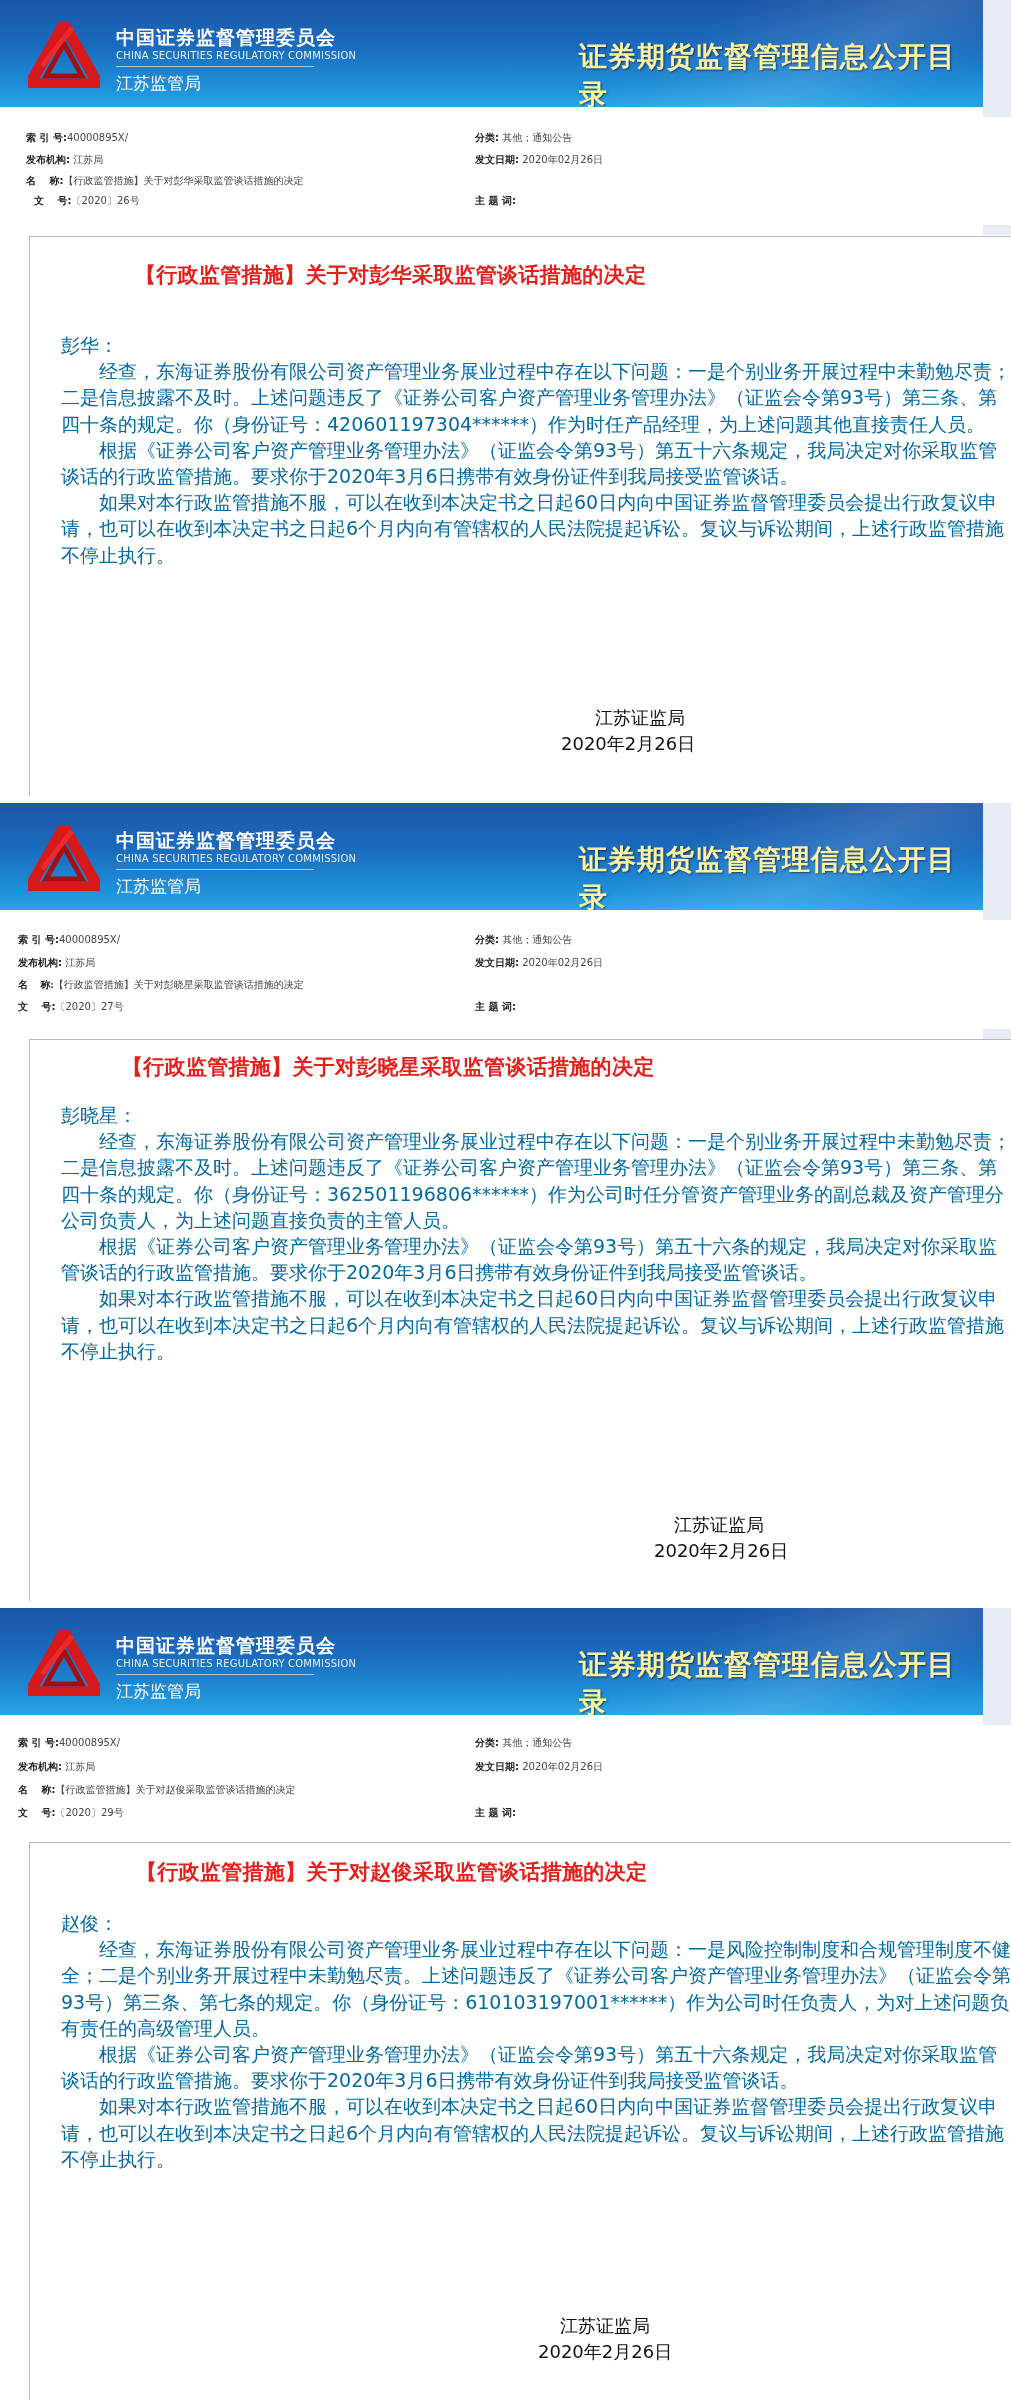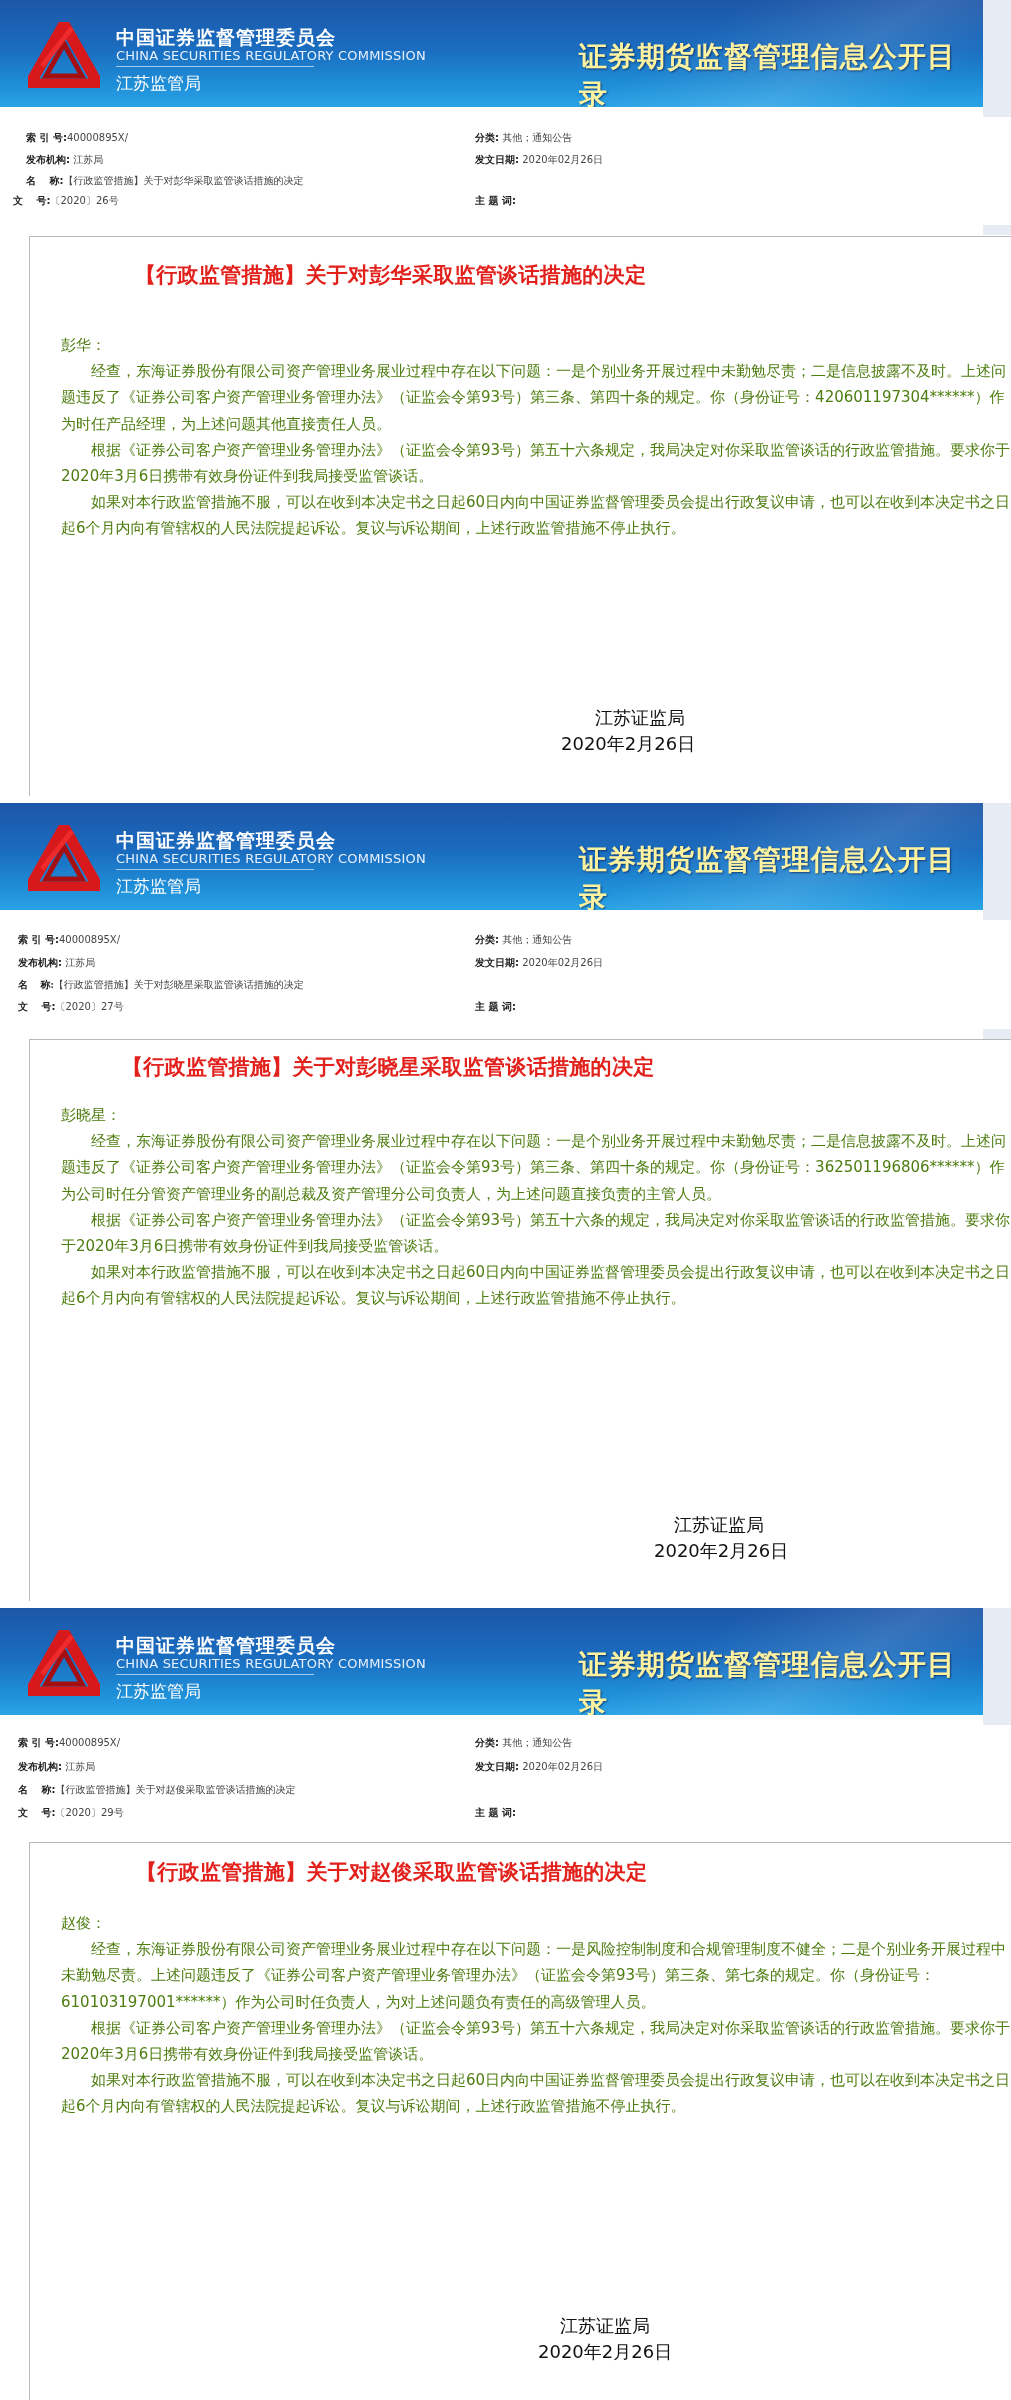--- a/index.html
+++ b/index.html
@@ -16,39 +16,39 @@
   .banner::before {
     content: ""; position: absolute; right: -60px; top: -40px; width: 520px; height: 220px;
     background: linear-gradient(160deg, rgba(255,255,255,0) 30%, rgba(255,255,255,0.12) 55%, rgba(255,255,255,0) 75%);
     transform: rotate(-12deg);
   }
   .banner-side { position: absolute; left: 983px; width: 28px; height: 117px; background: #e7ebf4; }
 
   .logo { position: absolute; left: 28px; top: 22px; width: 72px; height: 66px; }
   .org-block { position: absolute; left: 116px; top: 26px; color: #fff; }
   .org-cn { font-size: 19px; font-weight: bold; letter-spacing: 1px; line-height: 22px; }
-  .org-en { font-size: 13px; letter-spacing: 0.2px; line-height: 10px; margin-top: 3px; color: #e8f1ff; }
+  .org-en { font-size: 10px; letter-spacing: 0.2px; line-height: 10px; margin-top: 3px; color: #e8f1ff; }
   .org-line { width: 198px; height: 1px; background: rgba(255,255,255,0.6); margin-top: 5px; }
   .org-sub { font-size: 17px; font-weight: normal; line-height: 22px; margin-top: 5px; }
   .dir-title {
     position: absolute; left: 579px; top: 38px; font-size: 28px; font-weight: bold; color: #fdf2a0;
     letter-spacing: 1px; text-shadow: 1px 1px 2px rgba(0,0,40,0.55);
   }
 
   .meta { position: absolute; left: 0; width: 1011px; font-size: 10px; color: #333; }
   .meta-row { position: absolute; height: 14px; line-height: 14px; white-space: nowrap; }
   .meta-label { font-weight: bold; color: #222; }
   .meta-val { color: #444; text-align: center; }
 
   .content-box {
     position: absolute; left: 29px; width: 982px; border-top: 1px solid #b9b9b9; border-left: 1px solid #b9b9b9;
     background: #fff;
   }
   .doc-title { position: absolute; font-size: 21px; font-weight: bold; color: #e2211c; white-space: nowrap; letter-spacing: 0.3px; }
-  .doc-body { position: absolute; left: 31px; width: 950px; font-size: 15px; line-height: 26.2px; color: #4d7c0f; }
+  .doc-body { position: absolute; left: 31px; width: 950px; font-size: 19px; line-height: 26.2px; color: #0369a1; }
   .doc-body p { margin: 0; }
   .indent { text-indent: 2em; }
   .sig { position: absolute; font-size: 18px; line-height: 26px; color: #111; white-space: nowrap; }
 </style>
 </head>
 <body>
 
 <div class="section" style="top:0;">
   <div class="banner" style="top:0;">
     <svg class="logo" viewBox="0 0 72 66">
@@ -75,21 +75,21 @@
     </div>
     <div class="meta-row" style="left:26px; top:153px;">
       <span class="meta-label">发布机构:</span> <span class="meta-val">江苏局</span>
     </div>
     <div class="meta-row" style="left:475px; top:153px;">
       <span class="meta-label">发文日期:</span> <span class="meta-val">2020年02月26日</span>
     </div>
     <div class="meta-row" style="left:26px; top:174px;">
       <span class="meta-label">名　 称:</span><span class="meta-val">【行政监管措施】关于对彭华采取监管谈话措施的决定</span>
     </div>
-    <div class="meta-row" style="left:13px; top:194px;">
+    <div class="meta-row" style="left:34px; top:194px;">
       <span class="meta-label">文　 号:</span><span class="meta-val">〔2020〕26号</span>
     </div>
     <div class="meta-row" style="left:475px; top:194px;">
       <span class="meta-label">主 题 词:</span><span class="meta-val"></span>
     </div>
   </div>
   <div class="banner-side" style="top:225px; height:10px;"></div>
 
   <div class="content-box" style="top:236px; height:560px;">
     <div class="doc-title" style="left:105px; top:24px;">【行政监管措施】关于对彭华采取监管谈话措施的决定</div>

